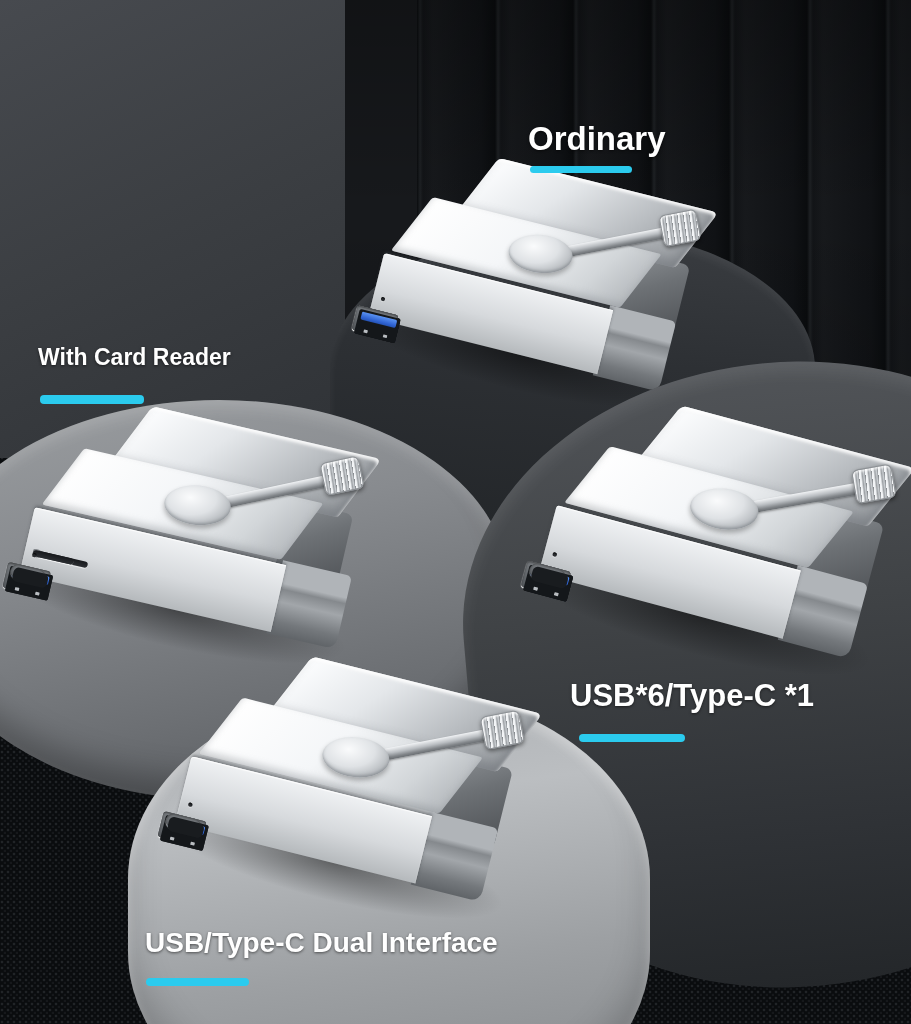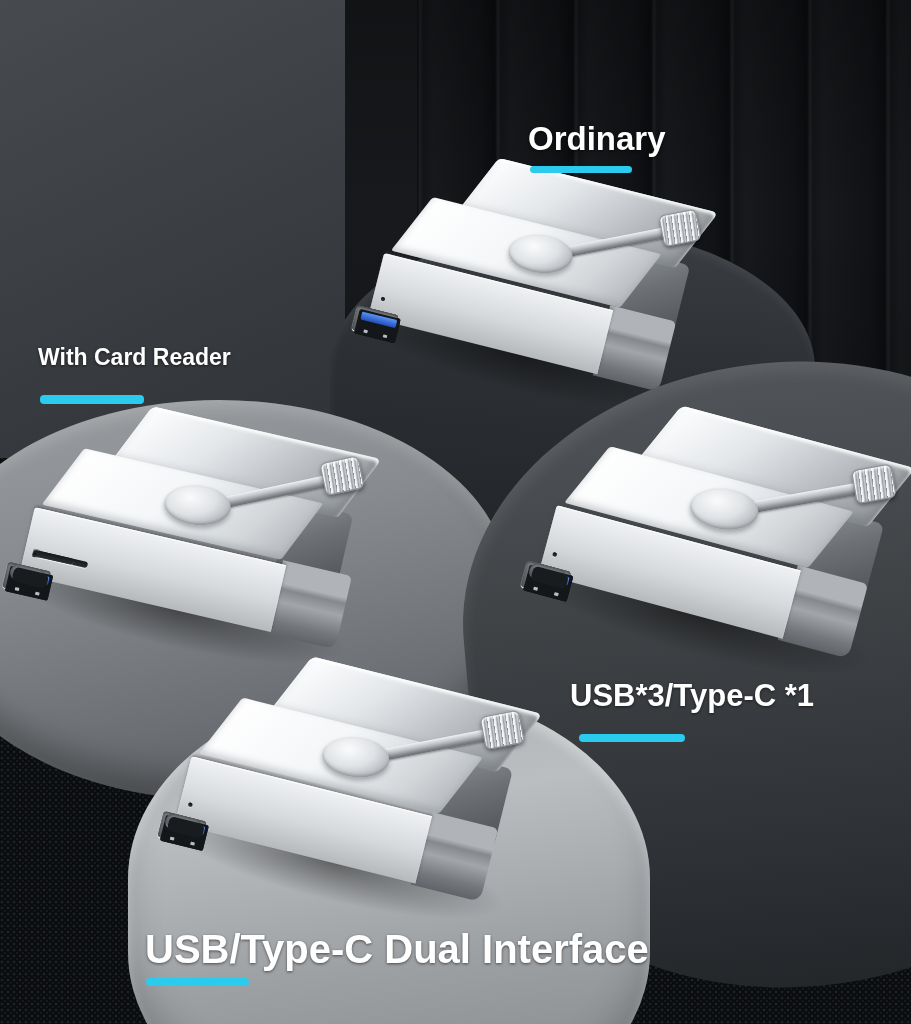--- a/index.html
+++ b/index.html
@@ -107,21 +107,21 @@
   .slot.tf{width:40px;}
   .slot-icon{width:7px;height:8px;border-radius:1.5px;background:#85898d;
     box-shadow:inset 0 -2px 0 #5d6165;}
 
   
   .annotation{color:#ffffff;font-weight:bold;z-index:9;white-space:nowrap;
     text-shadow:0 1px 3px rgba(0,0,0,.55);font-family:"Liberation Sans",sans-serif;}
   #label-ordinary{left:528px;top:120px;font-size:33px;}
   #label-card{left:38px;top:344px;font-size:23px;}
   #label-usb3{left:570px;top:678px;font-size:31px;}
-  #label-dual{left:145px;top:927px;font-size:40px;}
+  #label-dual{left:145px;top:927px;font-size:28px;}
   .underline{height:8px;border-radius:4px;background:#2bcbee;z-index:9;}
   #ul-ordinary{left:530px;top:166px;width:102px;height:7px;}
   #ul-card{left:40px;top:395px;width:104px;height:9px;}
   #ul-usb3{left:579px;top:734px;width:106px;}
   #ul-dual{left:146px;top:978px;width:103px;}
 </style>
 </head>
 <body>
 
 <div id="canvas">
@@ -344,19 +344,19 @@
     </div>
     <div class="sideface"></div>
   </div>
 
   <div class="annotation" id="label-ordinary">Ordinary</div>
   <div class="underline" id="ul-ordinary"></div>
 
   <div class="annotation" id="label-card">With Card Reader</div>
   <div class="underline" id="ul-card"></div>
 
-  <div class="annotation" id="label-usb3">USB*3/Type-C *1</div>
+  <div class="annotation" id="label-usb3">USB*6/Type-C *1</div>
   <div class="underline" id="ul-usb3"></div>
 
   <div class="annotation" id="label-dual">USB/Type-C Dual Interface</div>
   <div class="underline" id="ul-dual"></div>
 
 </div>
 
 </body></html>

